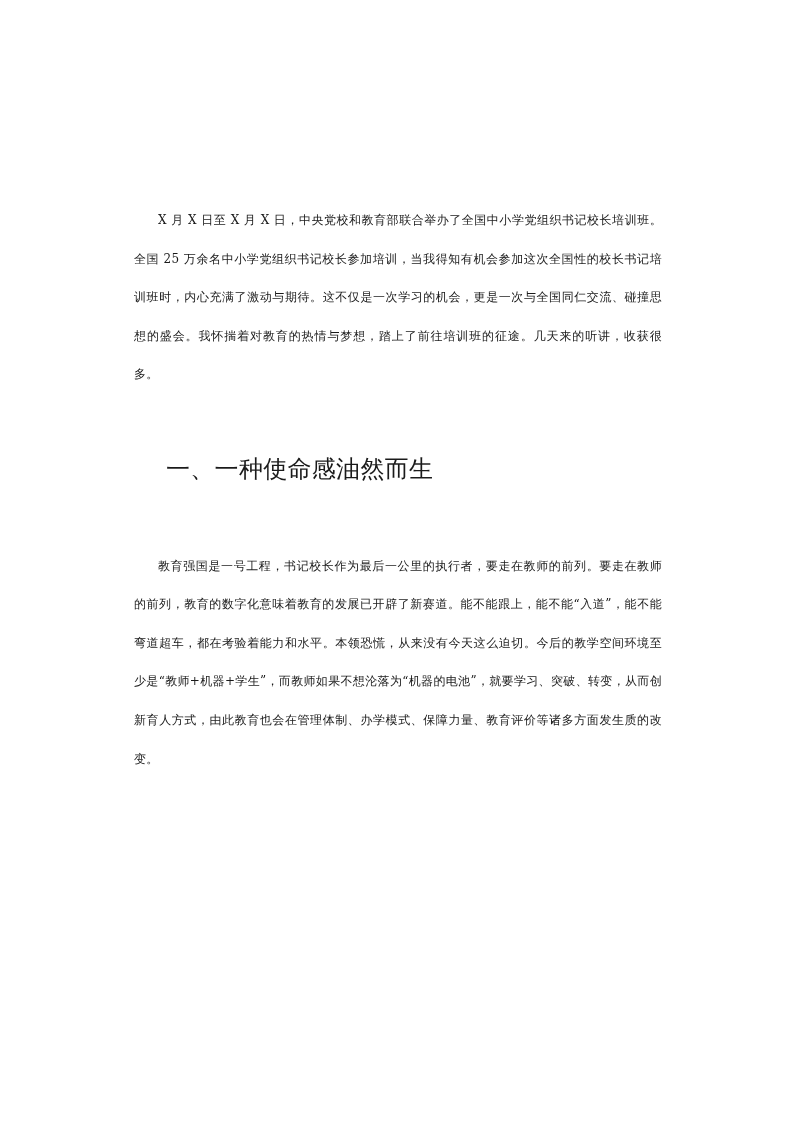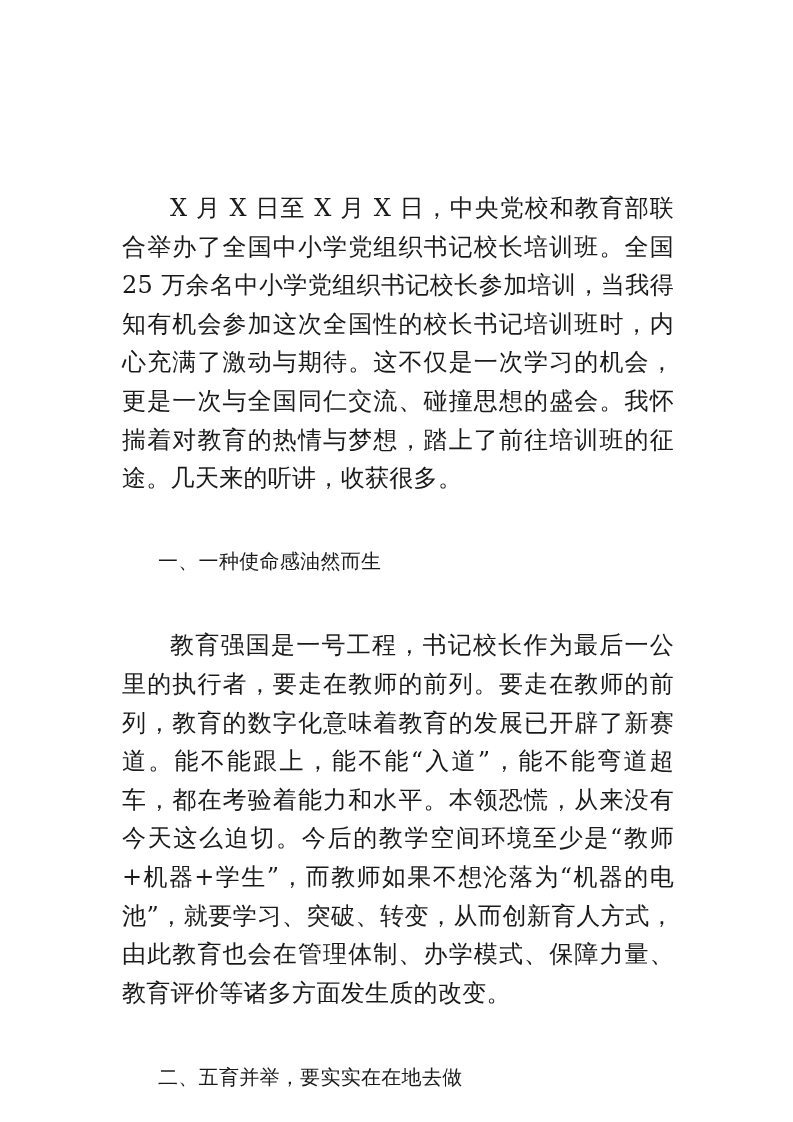--- a/index.html
+++ b/index.html
@@ -1,28 +1,27 @@
 <!DOCTYPE html>
 <html><head>
 <meta charset="utf-8">
 <style>
   html, body { margin: 0; padding: 0; background: #ffffff; }
   body { width: 793px; height: 1122px; position: relative; overflow: hidden;
          font-family: "DejaVu Serif", "Liberation Serif", serif; color: #1a1a1a; }
   .page { position: absolute; left: 118px; top: 185px; width: 560px; }
-  .para { font-size: 24px; line-height: 38.6px; margin: 4px; text-align: justify;
+  .para { font-size: 12px; line-height: 38.6px; margin: 16px; text-align: justify;
           text-indent: 2em; letter-spacing: 0.3px; }
-  .heading { font-size: 20px; line-height: 38.6px; margin: 0; text-indent: 2em; letter-spacing: 0.3px; }
+  .heading { font-size: 24px; line-height: 38.6px; margin: 0; text-indent: 2em; letter-spacing: 0.3px; }
   .gap1 { height: 40px; }
   .gap2 { height: 42px; }
 </style>
 </head>
 <body>
 
 <div class="page">
   <p class="para">X 月 X 日至 X 月 X 日，中央党校和教育部联合举办了全国中小学党组织书记校长培训班。全国 25 万余名中小学党组织书记校长参加培训，当我得知有机会参加这次全国性的校长书记培训班时，内心充满了激动与期待。这不仅是一次学习的机会，更是一次与全国同仁交流、碰撞思想的盛会。我怀揣着对教育的热情与梦想，踏上了前往培训班的征途。几天来的听讲，收获很多。</p>
   <div class="gap1"></div>
   <p class="heading">一、一种使命感油然而生</p>
   <div class="gap2"></div>
   <p class="para">教育强国是一号工程，书记校长作为最后一公里的执行者，要走在教师的前列。要走在教师的前列，教育的数字化意味着教育的发展已开辟了新赛道。能不能跟上，能不能“入道”，能不能弯道超车，都在考验着能力和水平。本领恐慌，从来没有今天这么迫切。今后的教学空间环境至少是“教师+机器+学生”，而教师如果不想沦落为“机器的电池”，就要学习、突破、转变，从而创新育人方式，由此教育也会在管理体制、办学模式、保障力量、教育评价等诸多方面发生质的改变。</p>
   <div class="gap2"></div>
-  <p class="heading">二、五育并举，要实实在在地去做</p>
 </div>
 
 </body></html>

